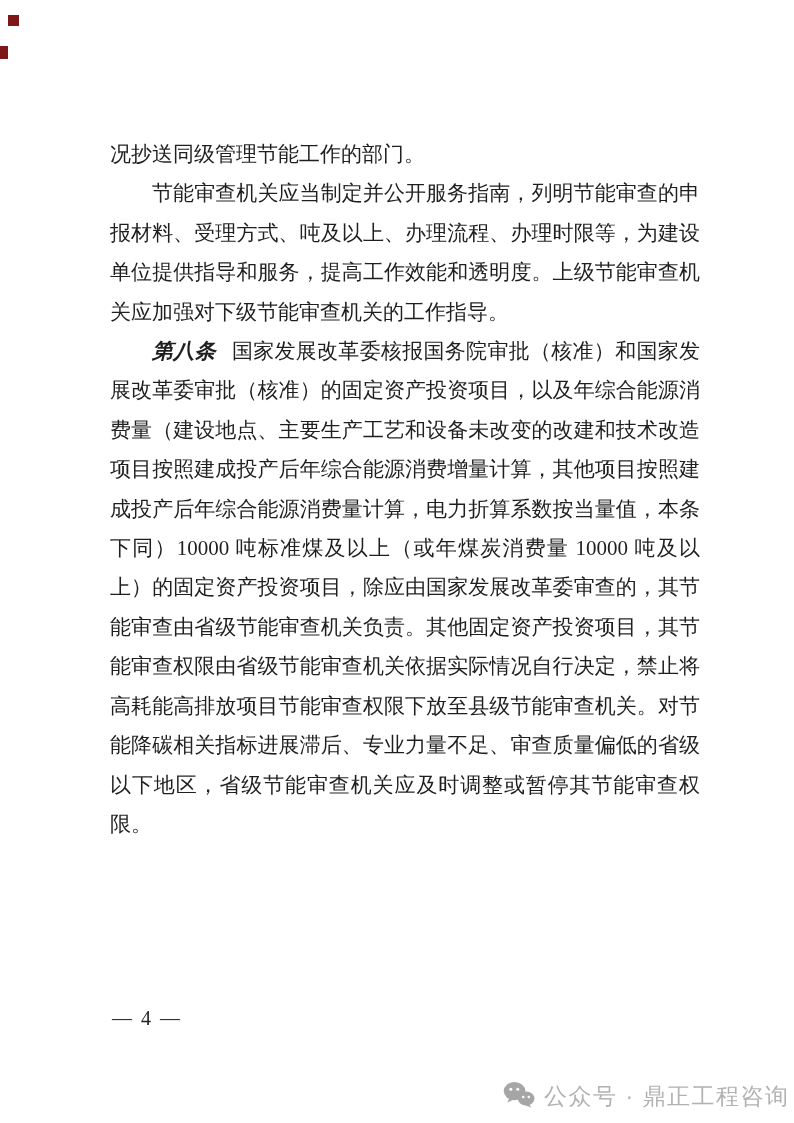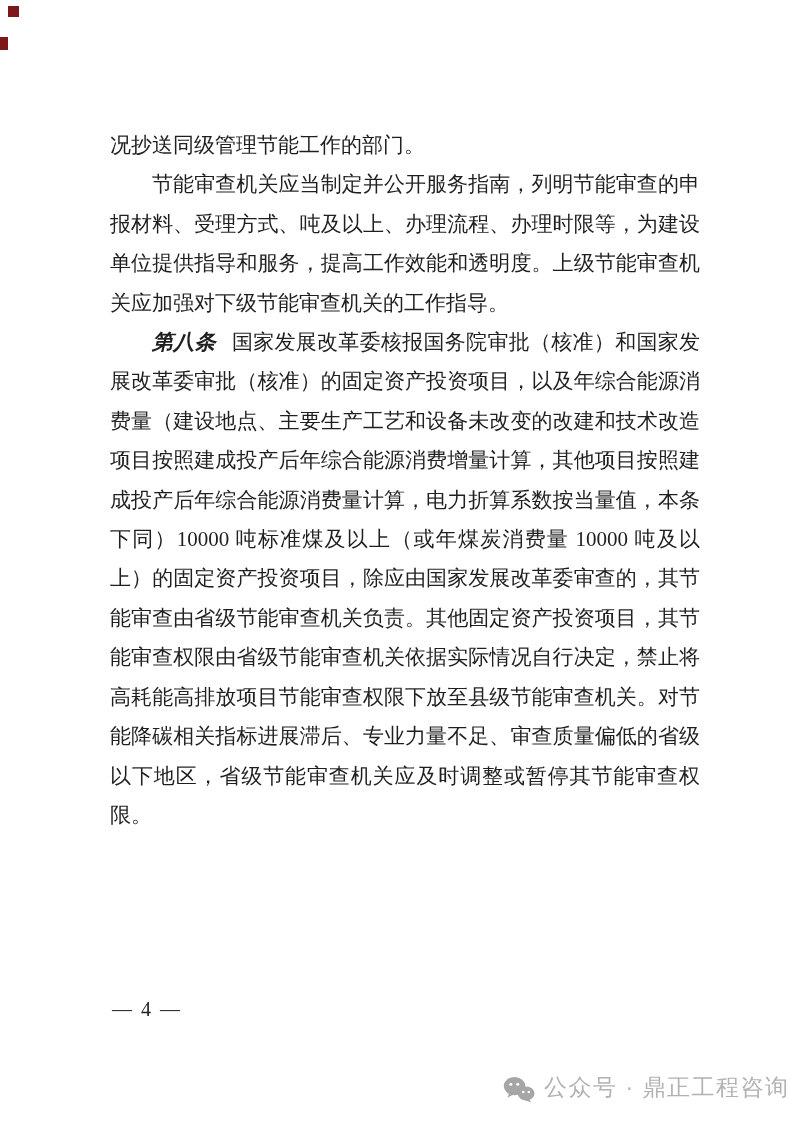--- a/index.html
+++ b/index.html
@@ -11,20 +11,21 @@
     height: 1123px;
     background: #ffffff;
     position: relative;
     overflow: hidden;
     font-family: "Liberation Serif", "DejaVu Serif", serif;
   }
   .page {
     position: absolute;
     inset: 0;
     background: #ffffff;
+    margin-top: 9px;
   }
   
   .scan-mark-a {
     position: absolute;
     left: 8px;
     top: 6px;
     width: 11px;
     height: 11px;
     background: #7e1818;
   }
@@ -64,21 +65,21 @@
     font-size: 20px;
     color: #1f1f1f;
     letter-spacing: 2px;
     white-space: nowrap;
   }
   .watermark {
     position: absolute;
     left: 503px;
     top: 1072px;
     display: flex;
-    align-items: flex-end;
+    align-items: flex-start;
     gap: 9px;
     color: #b2b2b2;
     font-size: 23px;
     letter-spacing: 1.5px;
     font-family: "Liberation Sans", "DejaVu Sans", sans-serif;
     white-space: nowrap;
   }
   .wechat-icon {
     display: inline-block;
     width: 32px;

